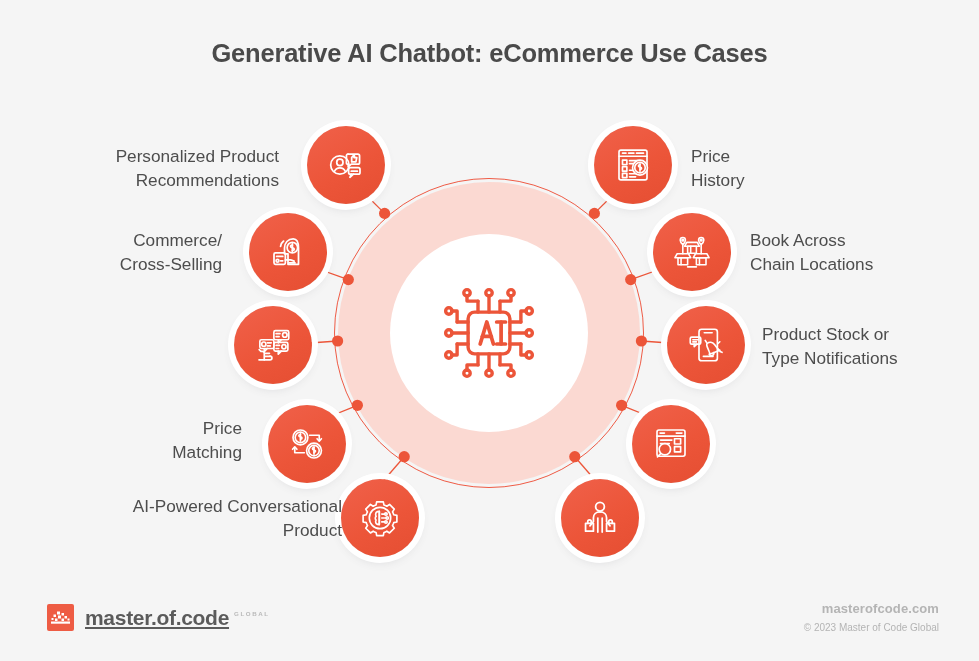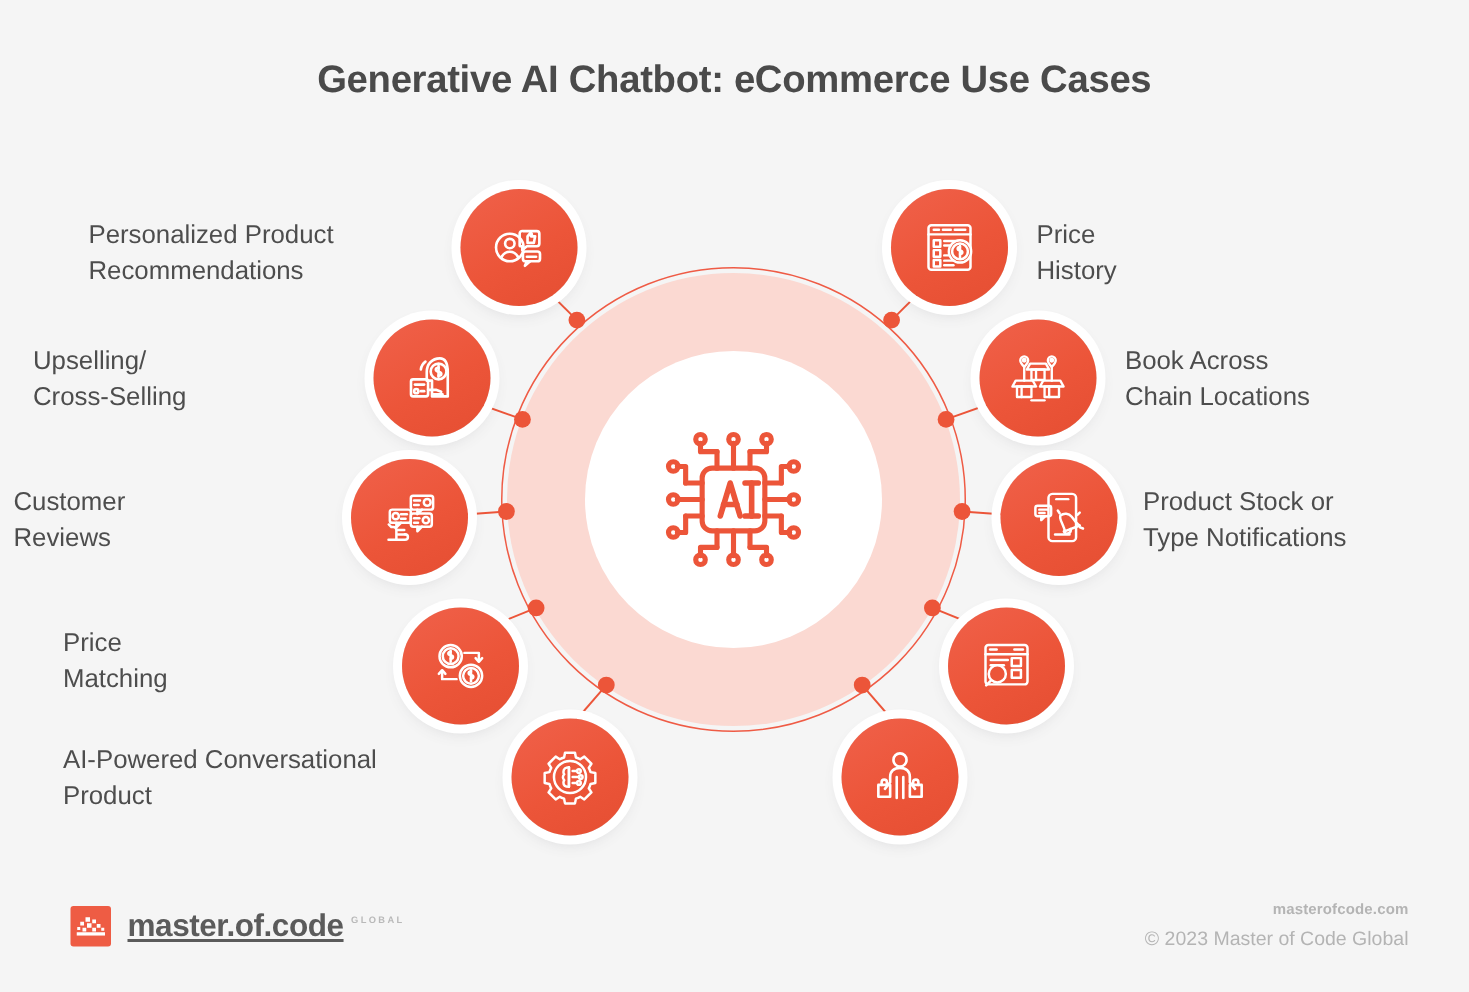--- a/index.html
+++ b/index.html
@@ -107,21 +107,21 @@
 
   
   .label {
     position: absolute;
     font-size: 17.2px;
     line-height: 23.5px;
     color: #4d4d4d;
     white-space: pre-line;
   }
   .label.right { text-align: left; }
-  .label.left  { }
+  .label.left  { text-align: right; }
 
   
   .logo-wrap {
     position: absolute;
     left: 47px;
     top: 604px;
     display: flex;
     align-items: center;
   }
   .logo-mark {
@@ -151,27 +151,27 @@
     position: relative;
     top: -4px;
   }
   .foot-right {
     position: absolute;
     right: 40px;
     top: 601px;
     text-align: right;
   }
   .foot-site {
-    font-size: 10px;
+    font-size: 13px;
     font-weight: bold;
     color: #b4b4b4;
     letter-spacing: 0.1px;
   }
   .foot-copy {
-    font-size: 13px;
+    font-size: 10px;
     color: #b4b4b4;
     margin-top: 6px;
   }
 </style>
 </head>
 <body>
 
 <div id="stage">
 
   <div class="title">Generative AI Chatbot: eCommerce Use Cases</div>
@@ -283,21 +283,21 @@
         <path d="M19 11.5a9 9 0 0 0-3.5 6"></path>
         <rect x="8" y="25" width="13" height="13" rx="1.6"></rect>
         <circle cx="12" cy="34" r="1.6"></circle>
         <line x1="15.5" y1="34" x2="18" y2="34"></line>
         <line x1="11" y1="29" x2="18" y2="29"></line>
         <path d="M21 33h6l4 1.5"></path>
         <path d="M25 36.5h7"></path>
       </svg>
     </div>
   </div>
-  <div class="label left" style="right:757px; top:229px; width:200px;">Upselling/
+  <div class="label left" style="right:757px; top:229px; width:200px;">Commerce/
 Cross-Selling</div>
 
   <div class="node" style="left:234px; top:306px;">
     <div class="disc">
       <svg viewBox="0 0 48 48" fill="none" stroke="#ffffff" stroke-width="1.9" stroke-linecap="round" stroke-linejoin="round">
         <rect x="25" y="7.5" width="17" height="10.5" rx="1.8"></rect>
         <path d="M30 18v3.5l3.5-3.5"></path>
         <circle cx="37.5" cy="12.5" r="2.6"></circle>
         <line x1="27.5" y1="11" x2="32" y2="11"></line>
         <line x1="27.5" y1="14.5" x2="31" y2="14.5"></line>
@@ -311,22 +311,20 @@
         <circle cx="36.5" cy="26" r="2.4"></circle>
         <line x1="27.5" y1="24.5" x2="31.5" y2="24.5"></line>
         <line x1="27.5" y1="28" x2="30.5" y2="28"></line>
         <path d="M8 41h6v-7.5c0-1.3-1-2.2-2.3-2.2h-1.5l-2-2"></path>
         <path d="M14 41h6.5c1.3 0 2.3-.9 2.3-2.1s-1-2.1-2.3-2.1"></path>
         <line x1="15" y1="37" x2="21" y2="37"></line>
         <line x1="15" y1="33.5" x2="20" y2="33.5"></line>
       </svg>
     </div>
   </div>
-  <div class="label left" style="right:770px; top:323px; width:200px;">Customer
-Reviews</div>
 
   <div class="node" style="left:268px; top:405px;">
     <div class="disc">
       <svg viewBox="0 0 48 48" fill="none" stroke="#ffffff" stroke-width="1.9" stroke-linecap="round" stroke-linejoin="round">
         <circle cx="16.5" cy="16.5" r="8.5"></circle>
         <circle cx="16.5" cy="16.5" r="6"></circle>
         <path d="M16.5 13.2c-1 0-1.8.6-1.8 1.3s.7 1.1 1.8 1.3 1.8.6 1.8 1.3-.8 1.3-1.8 1.3"></path>
         <line x1="16.5" y1="12.3" x2="16.5" y2="20.7"></line>
         <circle cx="32" cy="31.5" r="8.5"></circle>
         <circle cx="32" cy="31.5" r="6"></circle>

